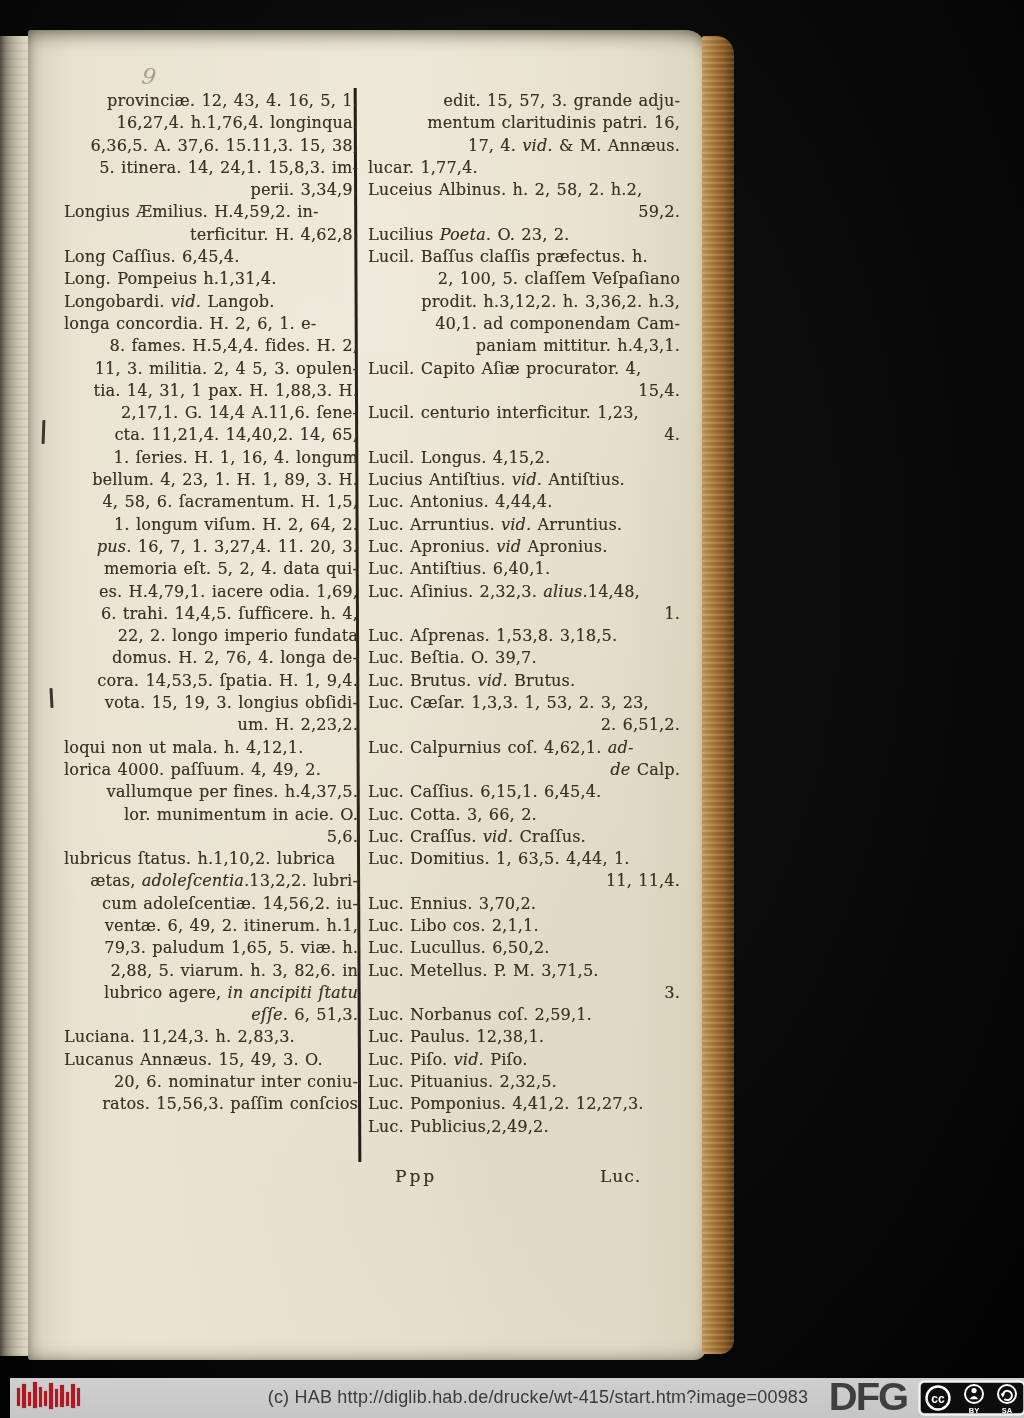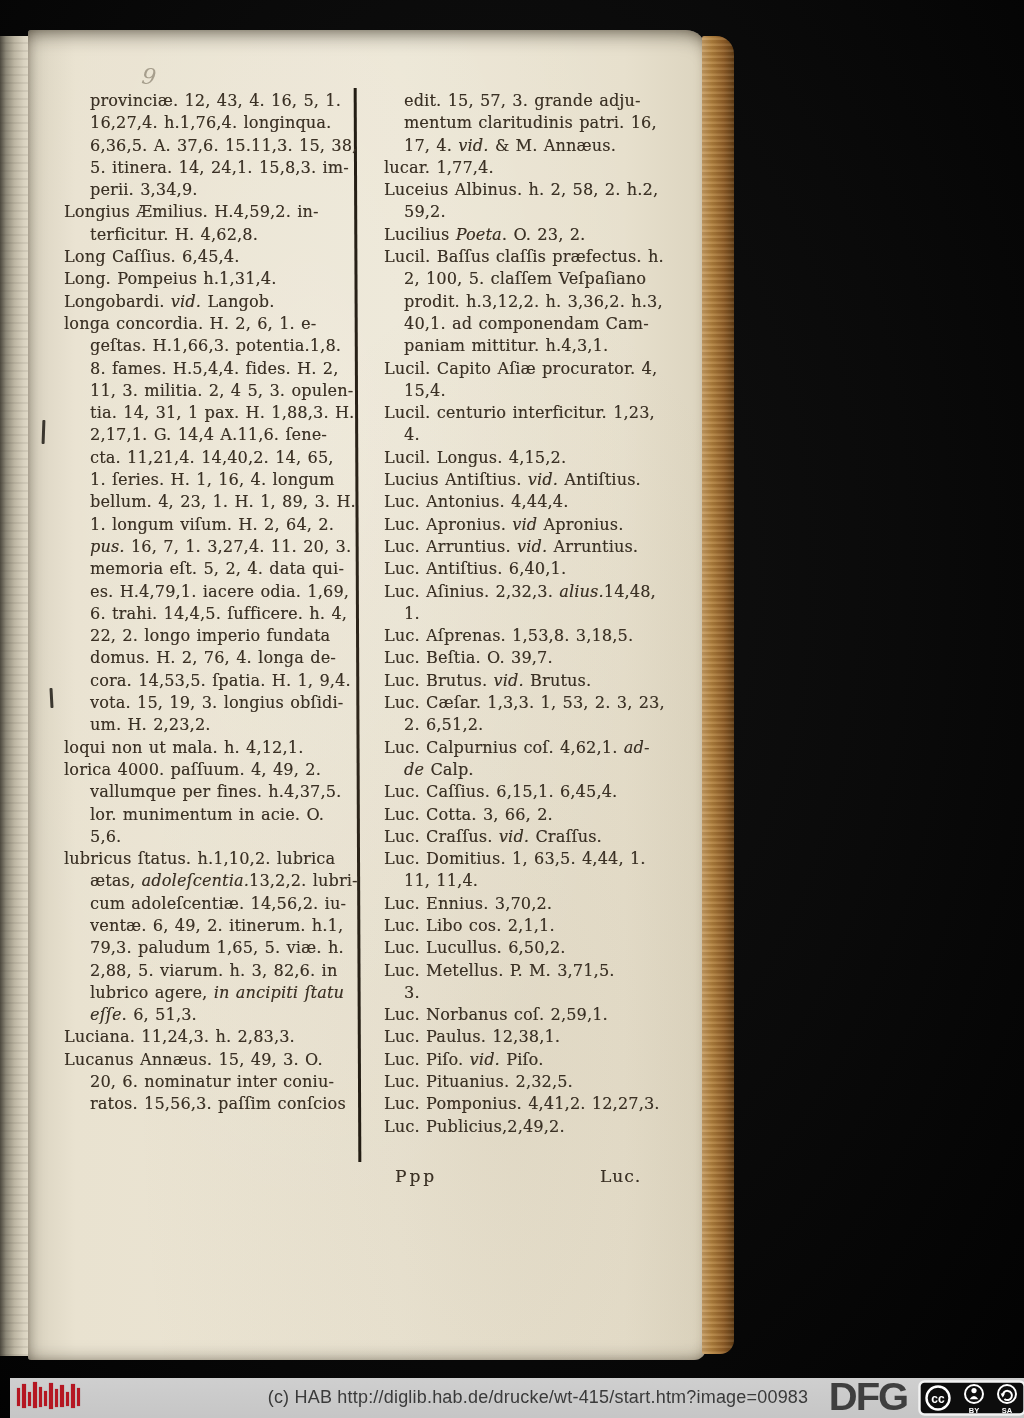--- a/index.html
+++ b/index.html
@@ -39,23 +39,23 @@
   .smudge.s1{left:42px;top:420px;width:3px;height:24px;transform:rotate(2deg);}
   .smudge.s2{left:50px;top:688px;width:3px;height:20px;transform:rotate(-3deg);}
   
   .divider{position:absolute;left:356px;top:88px;width:3px;height:1074px;
     background:linear-gradient(#231d14,#2e261b 60%,#231d14);transform:rotate(-0.25deg);}
   
   .col{position:absolute;top:90px;color:#3a3024;font-size:16px;line-height:22.3px;
     letter-spacing:.2px;word-spacing:1px;
     text-shadow:.3px .3px .4px rgba(58,48,36,.45);}
   #left-col{left:64px;width:294px;}
-  #right-col{left:368px;width:312px;margin-left:16px;}
+  #right-col{left:368px;width:312px;}
   .pline{height:22.3px;white-space:nowrap;}
-  .pline.ind{padding-left:26px;}
+  .pline.ind{padding-left:26px;text-align:right;}
   #right-col .pline.ind{padding-left:20px;}
   .it{font-style:italic;}
   .sig{position:absolute;top:1166px;font-size:17px;font-weight:normal;color:#3a3024;
     letter-spacing:3px;text-shadow:.3px .3px .4px rgba(58,48,36,.45);}
   .sig.ppp{left:395px;}
   .sig.cw{left:600px;letter-spacing:1px;}
   
   .footer{position:absolute;left:10px;top:1378px;width:1024px;height:56px;
     background:linear-gradient(#cfcfcf,#c2c2c2);
     font-family:"Liberation Sans",sans-serif;padding-left:32px;}
@@ -91,28 +91,28 @@
       <div class="pline ind"><span>16,27,4. h.1,76,4. longinqua.</span></div>
       <div class="pline ind"><span>6,36,5. A. 37,6. 15.11,3. 15, 38,</span></div>
       <div class="pline ind"><span>5. itinera. 14, 24,1. 15,8,3. im-</span></div>
       <div class="pline ind"><span>perii. 3,34,9.</span></div>
       <div class="pline"><span>Longius Æmilius. H.4,59,2. in-</span></div>
       <div class="pline ind"><span>terficitur. H. 4,62,8.</span></div>
       <div class="pline"><span>Long  Caſſius. 6,45,4.</span></div>
       <div class="pline"><span>Long. Pompeius  h.1,31,4.</span></div>
       <div class="pline"><span>Longobardi. </span><span class="it">vid.</span><span>  Langob.</span></div>
       <div class="pline"><span>longa concordia.  H. 2, 6,  1. e-</span></div>
-      <div class="pline ind"><span>geſtas. H.1,66,3. potentia.1,8.</span></div>
       <div class="pline ind"><span>8. fames. H.5,4,4. fides. H. 2,</span></div>
       <div class="pline ind"><span>11, 3. militia. 2, 4 5, 3. opulen-</span></div>
       <div class="pline ind"><span>tia. 14, 31, 1  pax. H. 1,88,3. H.</span></div>
       <div class="pline ind"><span>2,17,1. G. 14,4  A.11,6. ſene-</span></div>
       <div class="pline ind"><span>cta.  11,21,4. 14,40,2. 14, 65,</span></div>
       <div class="pline ind"><span>1. ſeries.  H. 1, 16, 4.  longum</span></div>
       <div class="pline ind"><span>bellum. 4, 23, 1. H. 1, 89, 3. H.</span></div>
+      <div class="pline ind"><span>4, 58, 6. ſacramentum. H. 1,5,</span></div>
       <div class="pline ind"><span>1. longum viſum. H. 2, 64, 2.</span></div>
       <div class="pline ind"><span class="it">pus.</span><span> 16, 7, 1. 3,27,4.  11. 20, 3.</span></div>
       <div class="pline ind"><span>memoria eſt. 5, 2, 4.  data qui-</span></div>
       <div class="pline ind"><span>es. H.4,79,1. iacere odia. 1,69,</span></div>
       <div class="pline ind"><span>6. trahi. 14,4,5. ſufficere. h. 4,</span></div>
       <div class="pline ind"><span>22, 2. longo imperio fundata</span></div>
       <div class="pline ind"><span>domus. H. 2, 76, 4.  longa de-</span></div>
       <div class="pline ind"><span>cora. 14,53,5. ſpatia. H. 1, 9,4.</span></div>
       <div class="pline ind"><span>vota. 15, 19, 3.  longius obſidi-</span></div>
       <div class="pline ind"><span>um. H. 2,23,2.</span></div>
@@ -147,22 +147,22 @@
       <div class="pline ind"><span>prodit. h.3,12,2. h. 3,36,2. h.3,</span></div>
       <div class="pline ind"><span>40,1. ad componendam Cam-</span></div>
       <div class="pline ind"><span>paniam mittitur. h.4,3,1.</span></div>
       <div class="pline"><span>Lucil. Capito Aſiæ procurator. 4,</span></div>
       <div class="pline ind"><span>15,4.</span></div>
       <div class="pline"><span>Lucil. centurio interficitur. 1,23,</span></div>
       <div class="pline ind"><span>4.</span></div>
       <div class="pline"><span>Lucil. Longus. 4,15,2.</span></div>
       <div class="pline"><span>Lucius Antiſtius. </span><span class="it">vid.</span><span> Antiſtius.</span></div>
       <div class="pline"><span>Luc. Antonius. 4,44,4.</span></div>
+      <div class="pline"><span>Luc. Arruntius. </span><span class="it">vid.</span><span> Arruntius.</span></div>
       <div class="pline"><span>Luc. Apronius. </span><span class="it">vid</span><span> Apronius.</span></div>
-      <div class="pline"><span>Luc. Arruntius. </span><span class="it">vid.</span><span> Arruntius.</span></div>
       <div class="pline"><span>Luc. Antiſtius. 6,40,1.</span></div>
       <div class="pline"><span>Luc. Aſinius. 2,32,3. </span><span class="it">alius.</span><span>14,48,</span></div>
       <div class="pline ind"><span>1.</span></div>
       <div class="pline"><span>Luc. Aſprenas. 1,53,8. 3,18,5.</span></div>
       <div class="pline"><span>Luc. Beſtia. O. 39,7.</span></div>
       <div class="pline"><span>Luc. Brutus. </span><span class="it">vid.</span><span> Brutus.</span></div>
       <div class="pline"><span>Luc. Cæſar.  1,3,3.  1, 53, 2. 3, 23,</span></div>
       <div class="pline ind"><span>2. 6,51,2.</span></div>
       <div class="pline"><span>Luc. Calpurnius coſ. 4,62,1. </span><span class="it">ad-</span></div>
       <div class="pline ind"><span class="it">de</span><span> Calp.</span></div>

